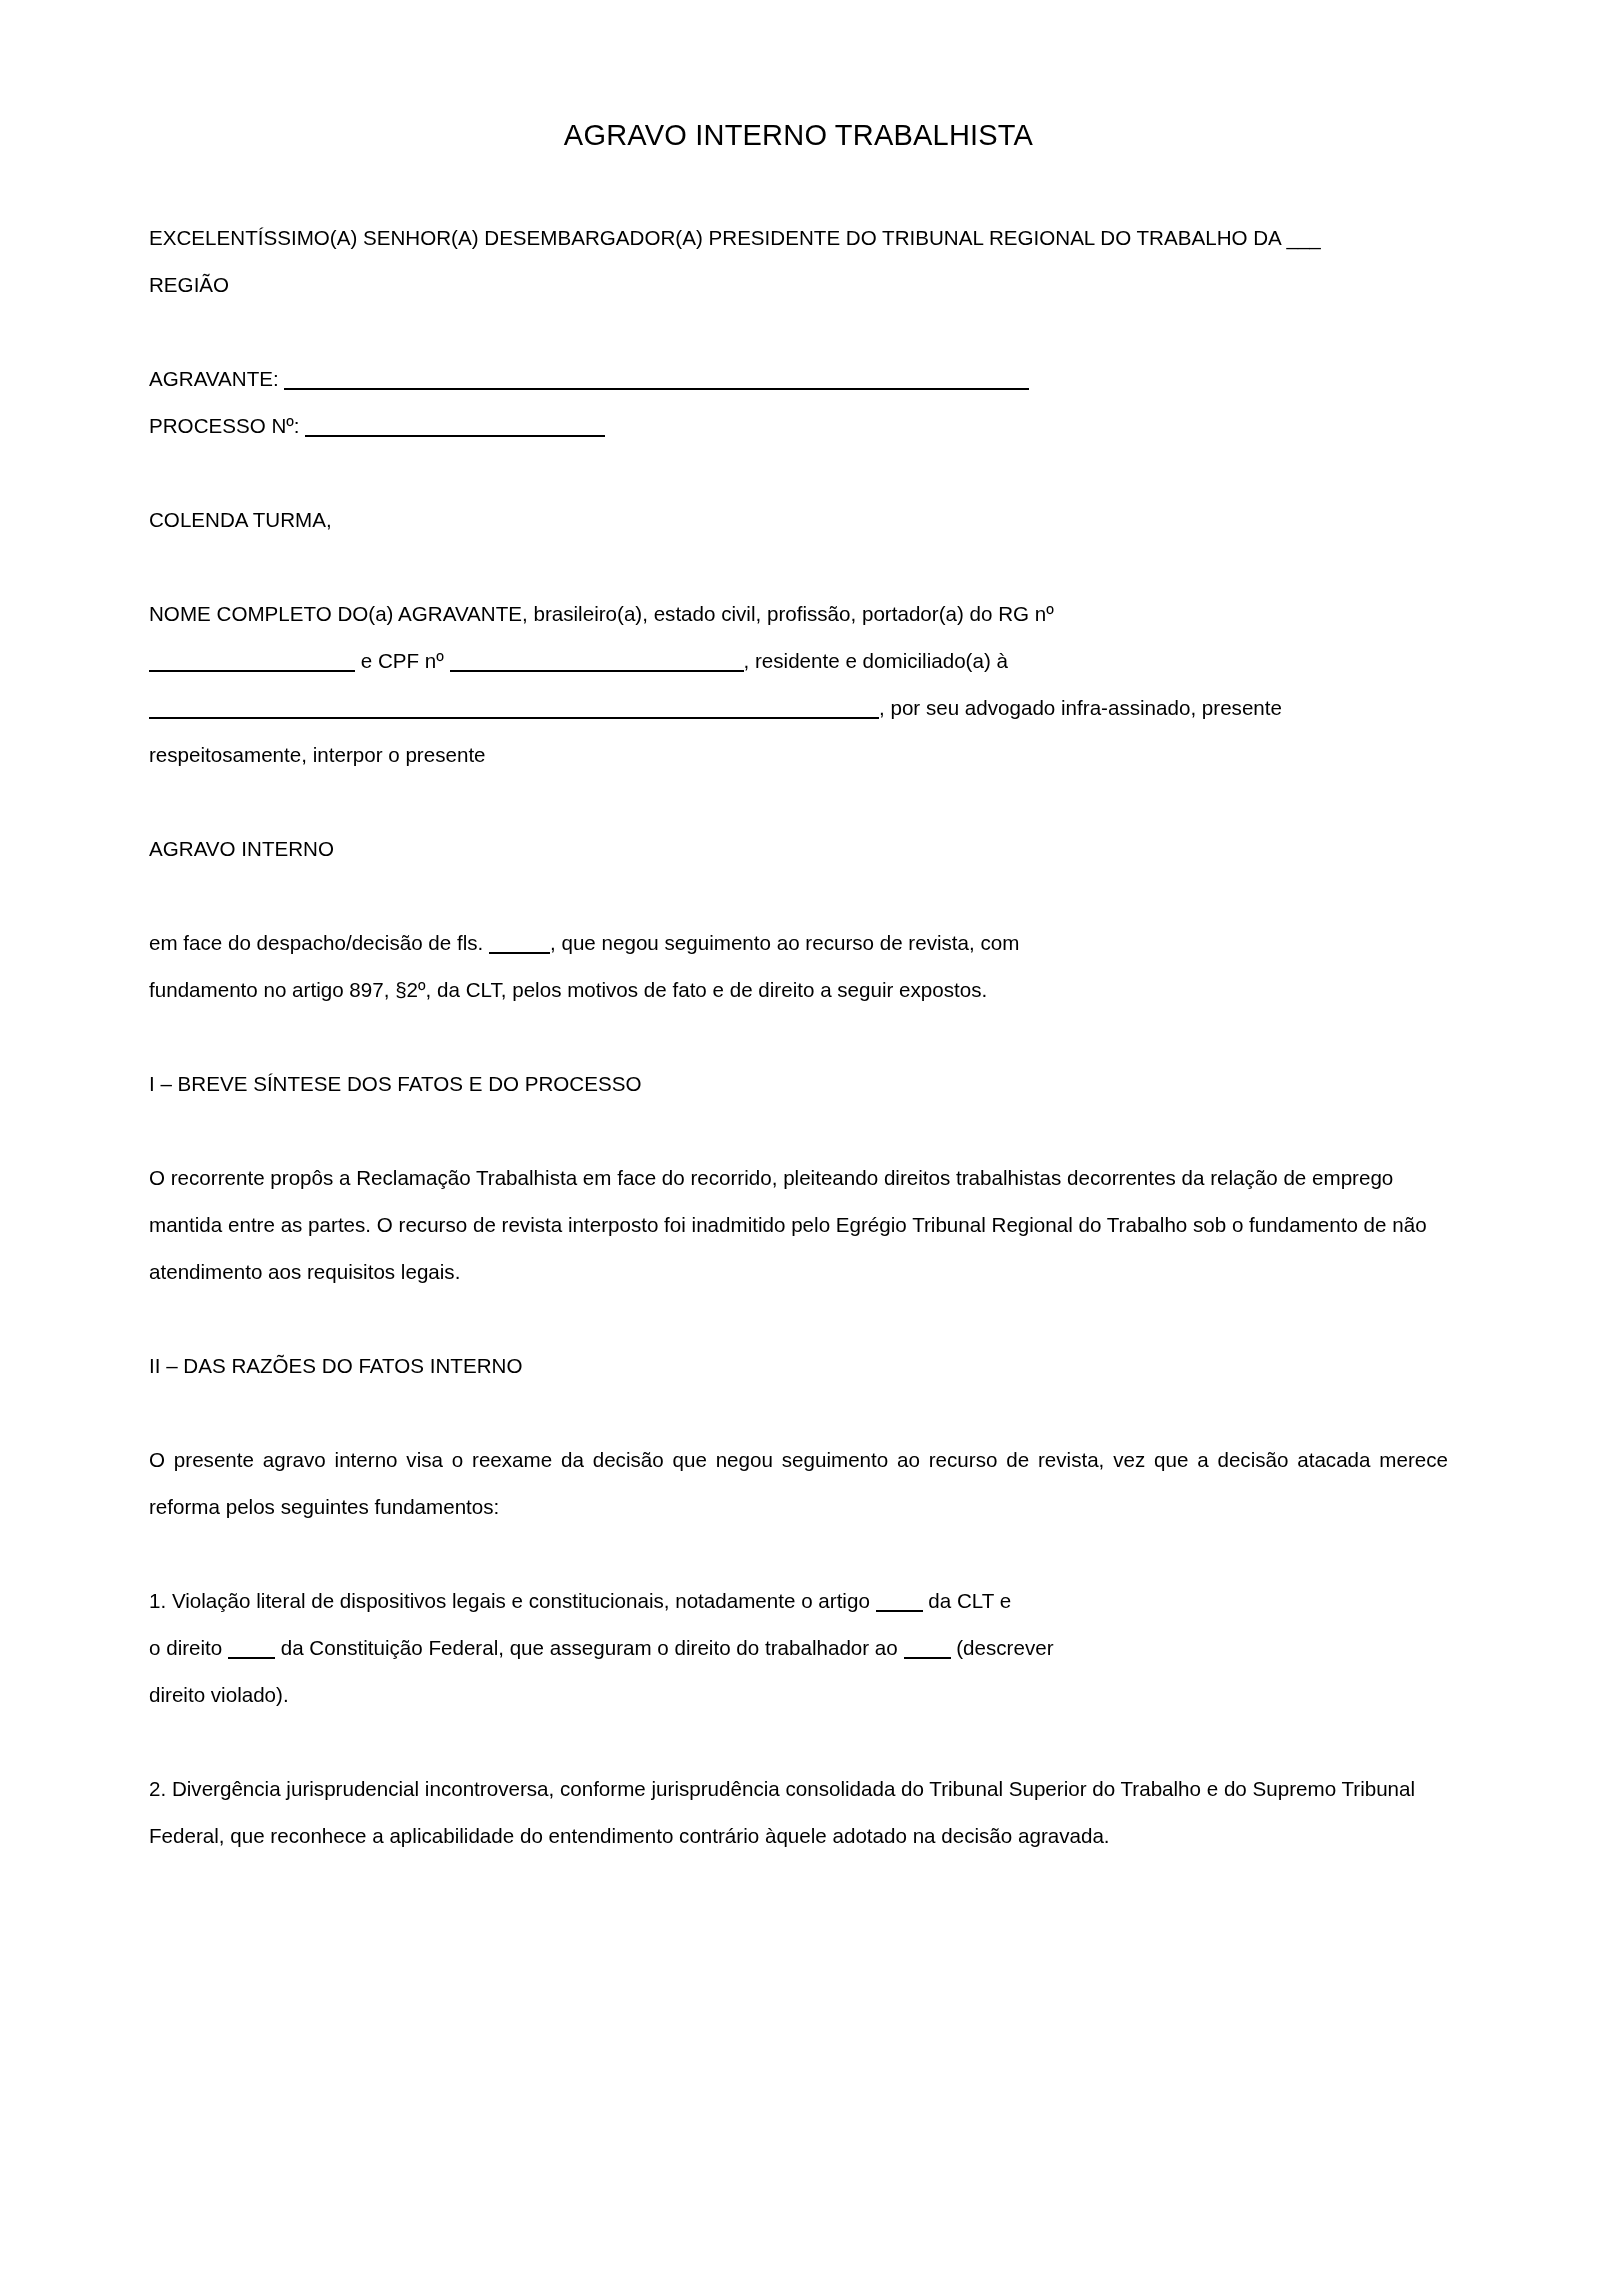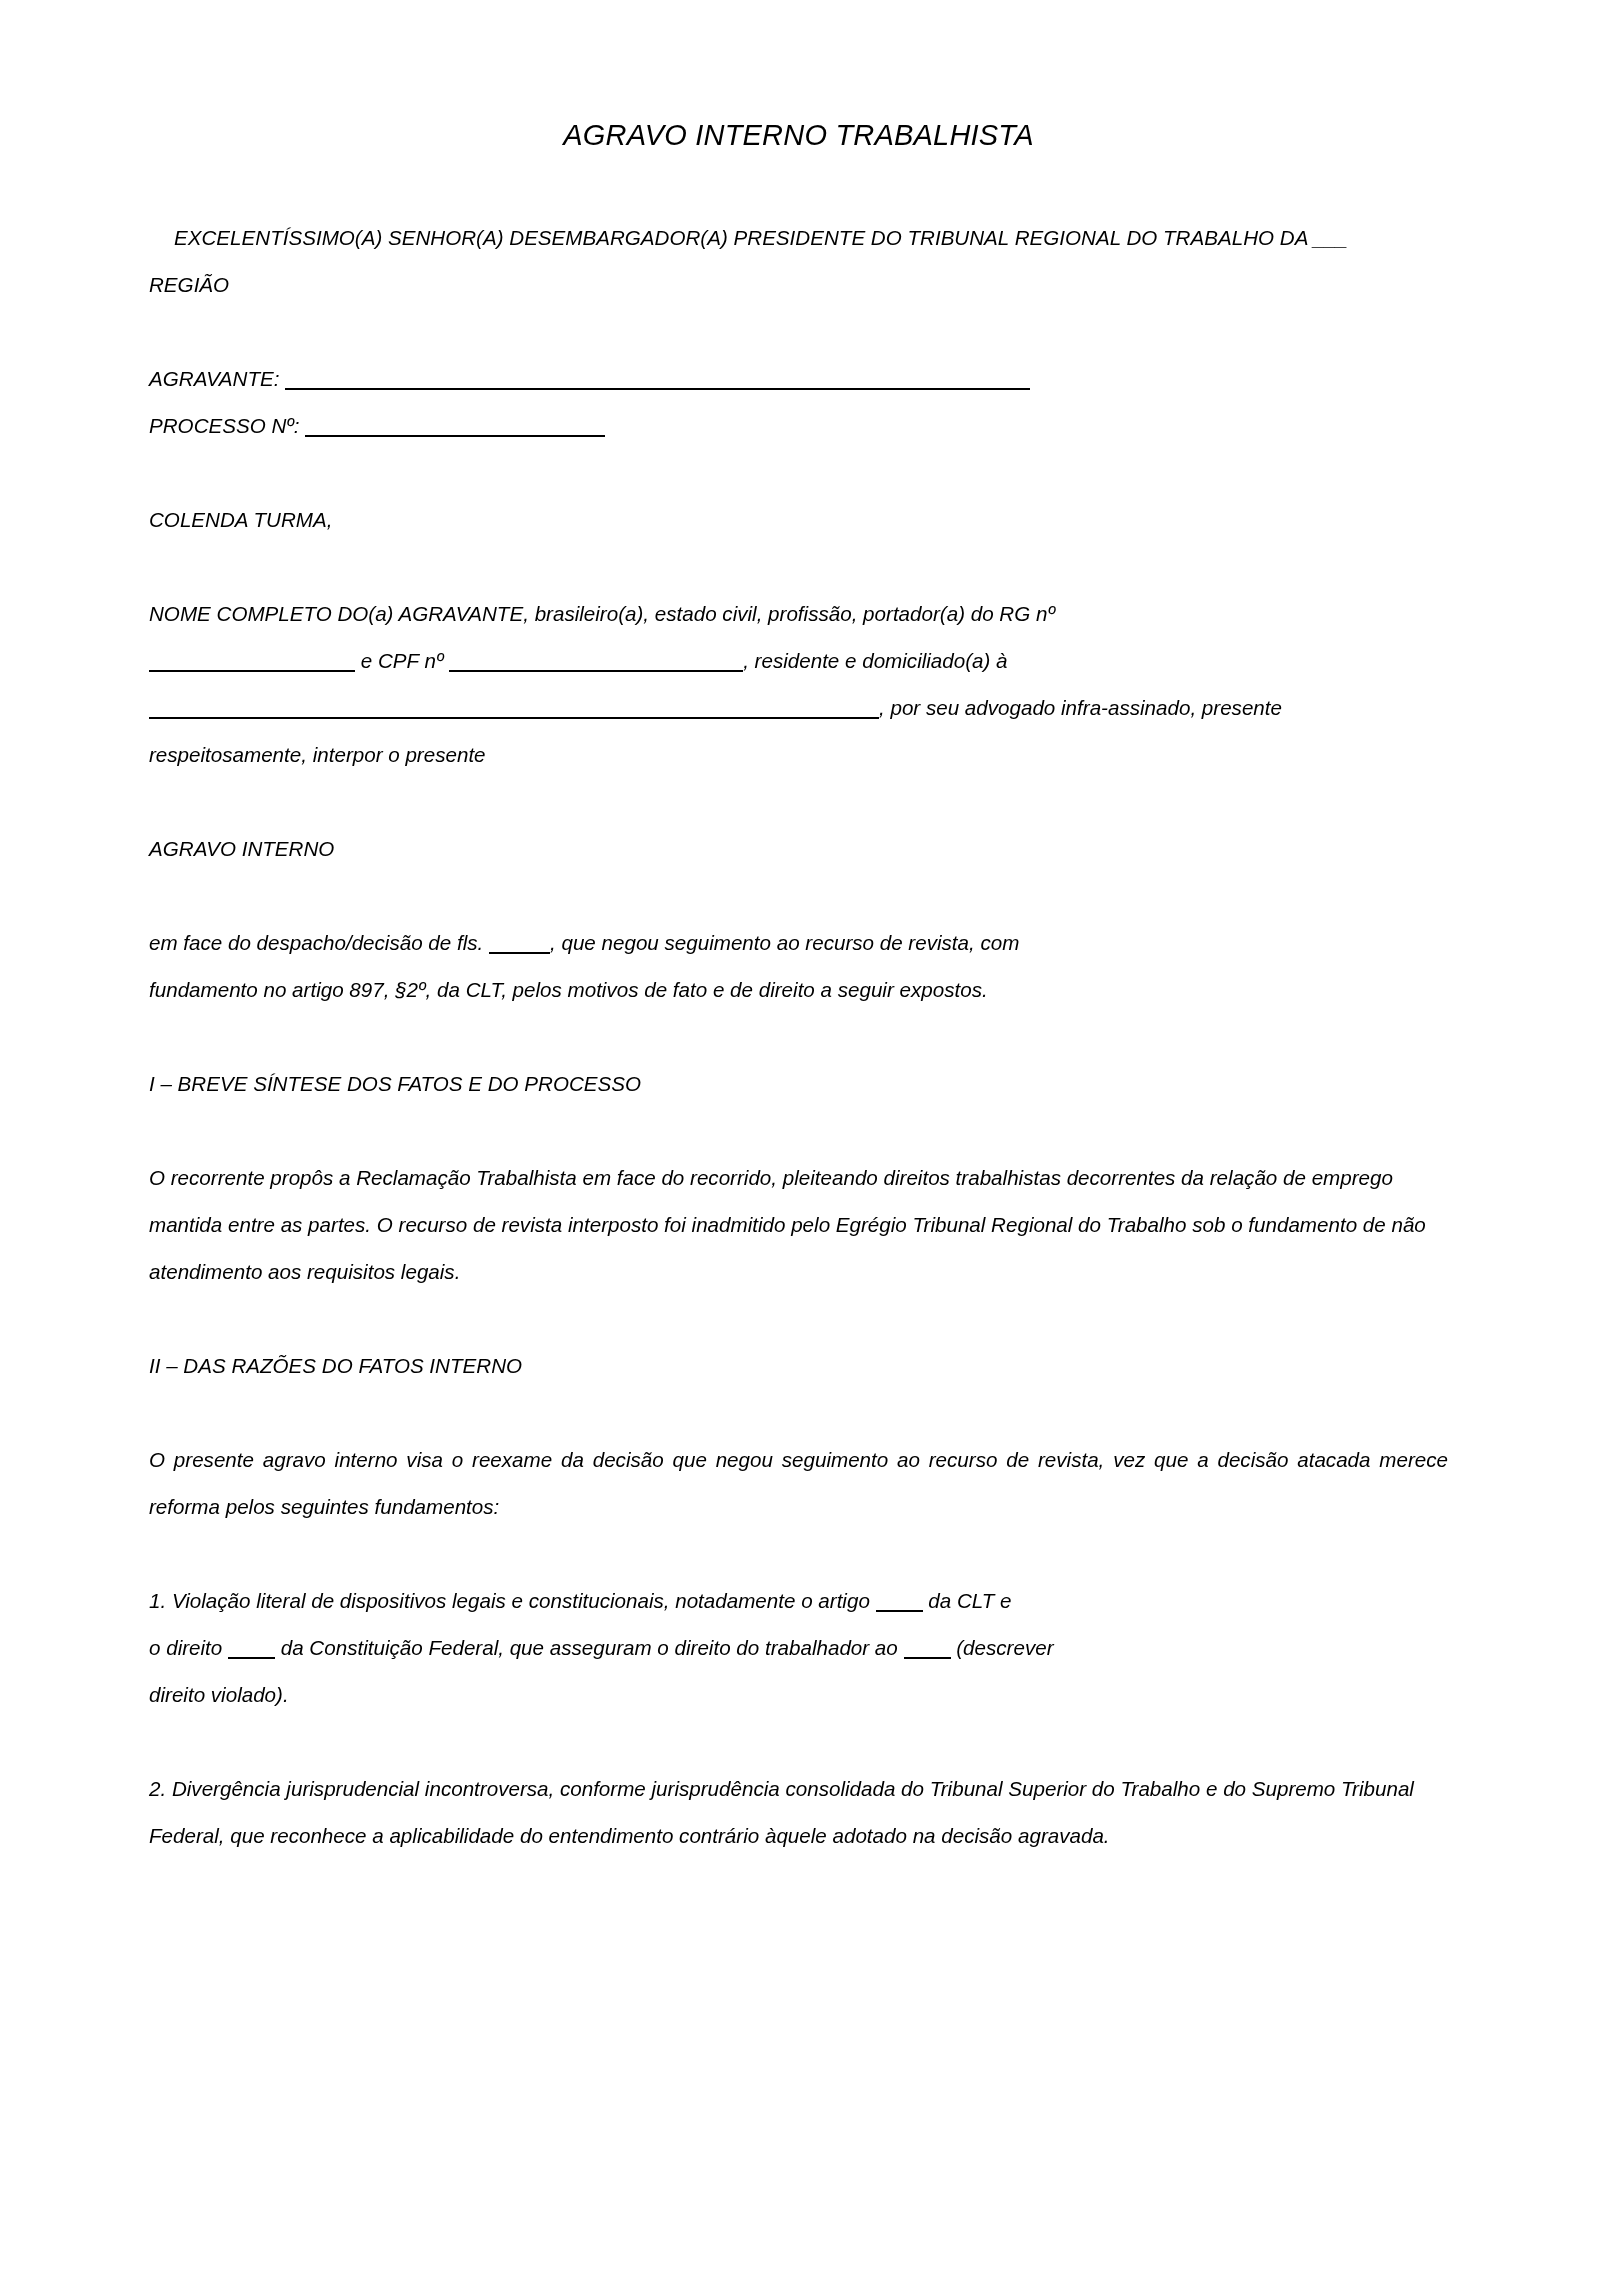--- a/index.html
+++ b/index.html
@@ -12,21 +12,20 @@
     font-family: "Liberation Sans", sans-serif;
     color: #000000;
   }
   #page {
     position: relative;
     width: 1621px;
     height: 2293px;
     background: #ffffff;
     overflow: hidden;
     box-sizing: border-box;
-    font-style: italic;
   }
   #doc {
     position: absolute;
     left: 149px;
     top: 0;
     width: 1299px;
   }
   .doc-title {
     font-size: 29px;
     line-height: 39px;
@@ -40,21 +39,20 @@
   .para {
     font-size: 20.6px;
     line-height: 47px;
     margin: 0;
     text-align: left;
     white-space: pre-wrap;
     word-spacing: 0px;
   }
   .para.nowrap {
     white-space: pre;
-    margin-left: 25px;
   }
   .para.justify {
     text-align: justify;
     text-align-last: left;
   }
   .gap-xl { height: 59px; }
   .gap-l  { height: 47px; }
   .blank-line {
     display: inline-block;
     border-bottom: 2px solid #000000;

